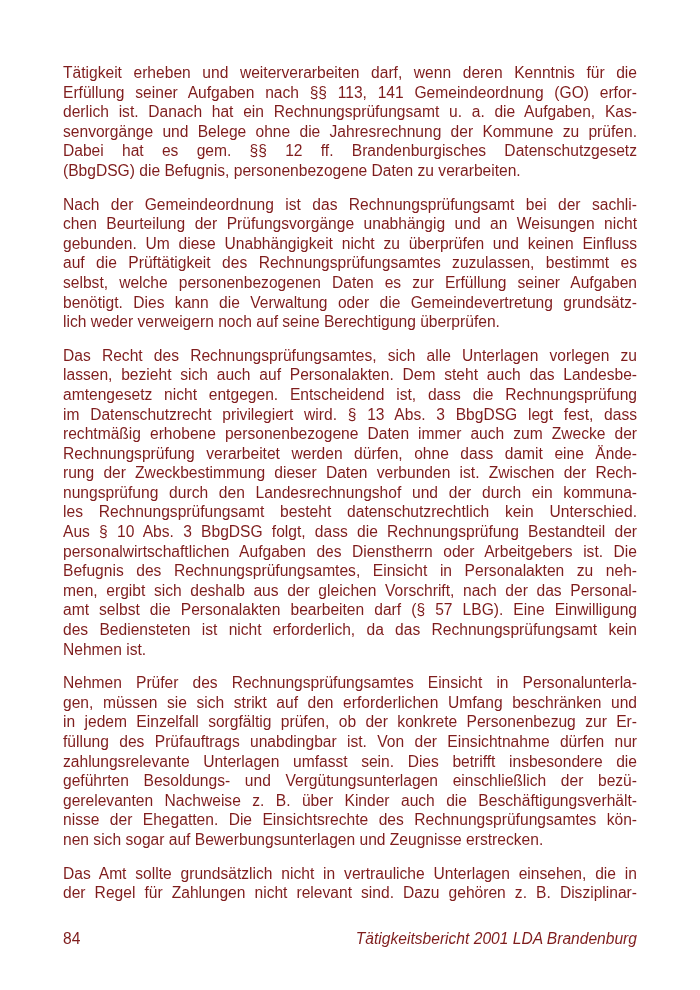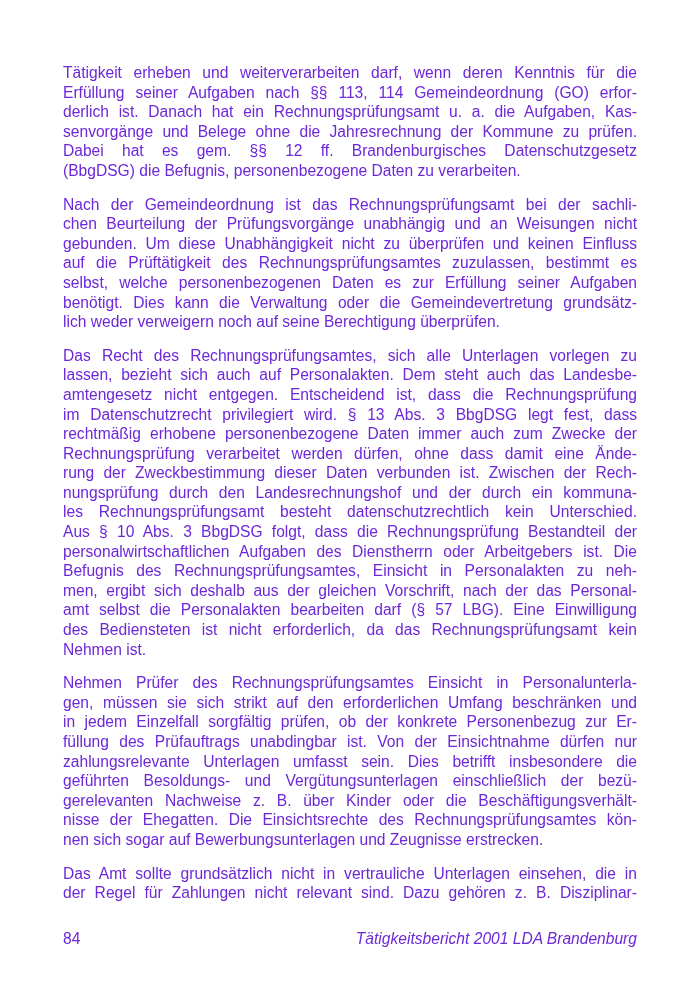--- a/index.html
+++ b/index.html
@@ -5,21 +5,21 @@
   html, body {
     margin: 0;
     padding: 0;
     background: #ffffff;
   }
   .page {
     position: relative;
     width: 700px;
     height: 990px;
     background: #ffffff;
-    color: #6d28d9;
+    color: #7f1d1d;
     font-family: "Liberation Sans", sans-serif;
     overflow: hidden;
   }
   .body-text {
     position: absolute;
     left: 63px;
     top: 63px;
     width: 574px;
     font-size: 15.6px;
     line-height: 19.6px;
@@ -52,21 +52,21 @@
 </style>
 </head>
 <body>
 
 <div class="page">
 
   <main class="body-text">
 
   <div class="paragraph">
         <div class="line">Tätigkeit erheben und weiterverarbeiten darf, wenn deren Kenntnis für die</div>
-        <div class="line">Erfüllung seiner Aufgaben nach §§ 113, 114 Gemeindeordnung (GO) erfor-</div>
+        <div class="line">Erfüllung seiner Aufgaben nach §§ 113, 141 Gemeindeordnung (GO) erfor-</div>
         <div class="line">derlich ist. Danach hat ein Rechnungsprüfungsamt u. a. die Aufgaben, Kas-</div>
         <div class="line">senvorgänge und Belege ohne die Jahresrechnung der Kommune zu prüfen.</div>
         <div class="line">Dabei hat es gem. §§ 12 ff. Brandenburgisches Datenschutzgesetz</div>
         <div class="line last">(BbgDSG) die Befugnis, personenbezogene Daten zu verarbeiten.</div>
       </div>
       <div class="paragraph">
         <div class="line">Nach der Gemeindeordnung ist das Rechnungsprüfungsamt bei der sachli-</div>
         <div class="line">chen Beurteilung der Prüfungsvorgänge unabhängig und an Weisungen nicht</div>
         <div class="line">gebunden. Um diese Unabhängigkeit nicht zu überprüfen und keinen Einfluss</div>
         <div class="line">auf die Prüftätigkeit des Rechnungsprüfungsamtes zuzulassen, bestimmt es</div>
@@ -92,21 +92,21 @@
         <div class="line">des Bediensteten ist nicht erforderlich, da das Rechnungsprüfungsamt kein</div>
         <div class="line last">Nehmen ist.</div>
       </div>
       <div class="paragraph">
         <div class="line">Nehmen Prüfer des Rechnungsprüfungsamtes Einsicht in Personalunterla-</div>
         <div class="line">gen, müssen sie sich strikt auf den erforderlichen Umfang beschränken und</div>
         <div class="line">in jedem Einzelfall sorgfältig prüfen, ob der konkrete Personenbezug zur Er-</div>
         <div class="line">füllung des Prüfauftrags unabdingbar ist. Von der Einsichtnahme dürfen nur</div>
         <div class="line">zahlungsrelevante Unterlagen umfasst sein. Dies betrifft insbesondere die</div>
         <div class="line">geführten Besoldungs- und Vergütungsunterlagen einschließlich der bezü-</div>
-        <div class="line">gerelevanten Nachweise z. B. über Kinder oder die Beschäftigungsverhält-</div>
+        <div class="line">gerelevanten Nachweise z. B. über Kinder auch die Beschäftigungsverhält-</div>
         <div class="line">nisse der Ehegatten. Die Einsichtsrechte des Rechnungsprüfungsamtes kön-</div>
         <div class="line last">nen sich sogar auf Bewerbungsunterlagen und Zeugnisse erstrecken.</div>
       </div>
       <div class="paragraph">
         <div class="line">Das Amt sollte grundsätzlich nicht in vertrauliche Unterlagen einsehen, die in</div>
         <div class="line">der Regel für Zahlungen nicht relevant sind. Dazu gehören z. B. Disziplinar-</div>
       </div>
     </main>
 
   <footer class="page-footer">

